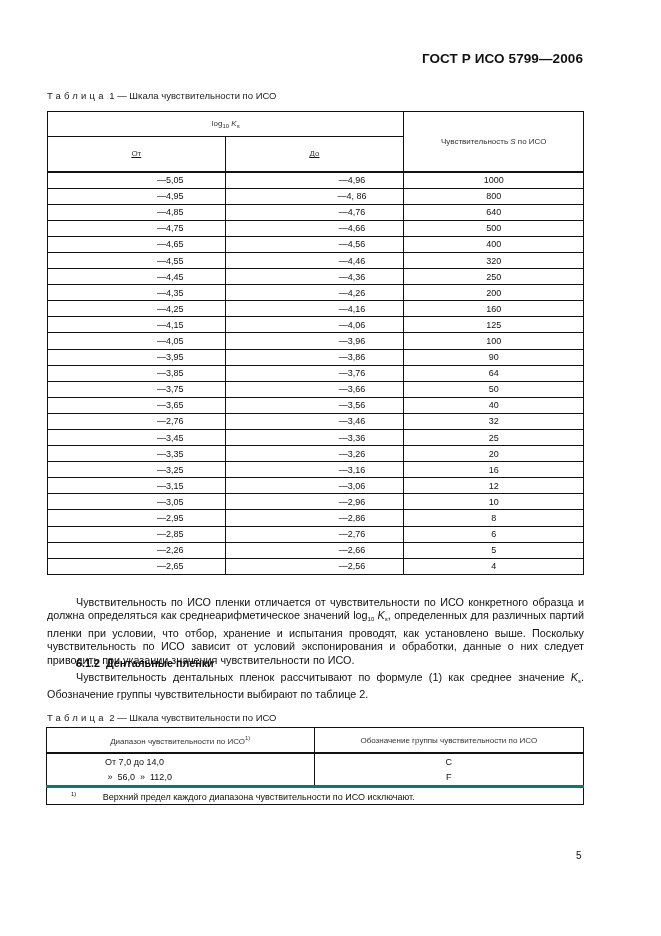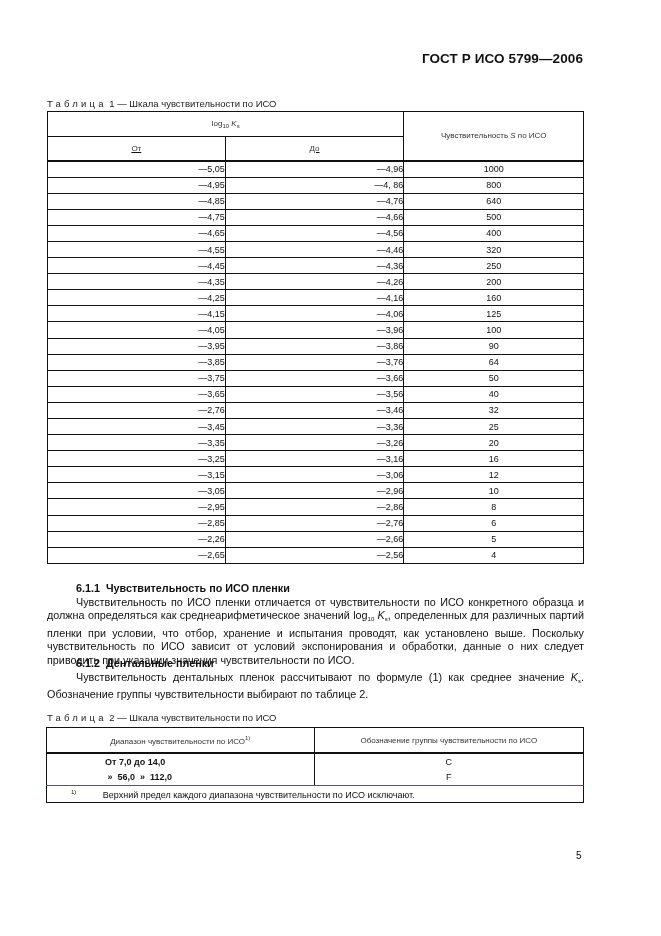--- a/index.html
+++ b/index.html
@@ -6,50 +6,50 @@
   body { width: 661px; height: 936px; position: relative; overflow: hidden;
          font-family: "Liberation Sans", sans-serif; color: #111; }
   .doc-header { position: absolute; top: 51px; right: 78px; font-size: 13.5px; font-weight: bold; letter-spacing: 0.1px; }
   .caption { position: absolute; left: 47px; font-size: 9.5px; color: #222; }
   .caption .spaced { letter-spacing: 3.2px; }
   table { border-collapse: collapse; position: absolute; }
   #t1 { left: 47px; top: 111px; width: 537px; font-size: 9px; }
   #t1 td, #t1 th { border: 1px solid #111; text-align: center; padding: 0; font-weight: normal; }
   #t1 th { color: #333; font-size: 8px; }
   #t1 .h1 { height: 25px; }
-  #t1 .h2 { height: 24px; text-decoration: underline; }
+  #t1 .h2 { height: 35px; text-decoration: underline; }
   #t1 thead tr:last-child th { border-bottom: 2.5px solid #111; }
   #t1 th.s-col { border-bottom: 2.5px solid #111; }
   #t1 tbody td { height: 15.1px; line-height: 14px; }
-  #t1 td.c1, #t1 td.c2 { text-align: right; }
+  #t1 td.c1, #t1 td.c2 { text-align: center; }
   #t1 td.c1 span { padding-left: 68px; }
   #t1 td.c2 span { padding-left: 75px; }
   sub { font-size: 6px; vertical-align: -2px; }
   i.k { font-style: italic; }
   .para { position: absolute; left: 47px; width: 537px; font-size: 10.8px; line-height: 13.5px; text-align: justify; color: #111; }
   .para .indent { display: inline-block; width: 29px; }
   .sect-title { font-weight: bold; }
   #t2 { left: 46px; top: 727px; width: 538px; font-size: 9px; }
   #t2 td, #t2 th { border: 1px solid #111; padding: 0; font-weight: normal; }
   #t2 thead th { height: 24px; font-size: 8px; color: #333; text-align: center; border-bottom: 2.5px solid #111; }
   #t2 tbody td { height: 15.5px; border-top: none; border-bottom: none; }
-  #t2 tbody tr:last-child td { border-bottom: 1px solid #0f766e; }
+  #t2 tbody tr:last-child td { border-bottom: 3px solid #0f766e; }
   #t2 td.range { text-align: left; }
-  #t2 td.range span { padding-left: 58px; white-space: pre; font-weight: bold; }
+  #t2 td.range span { padding-left: 58px; white-space: pre; }
   #t2 td.grp { text-align: center; }
   #t2 tfoot td { height: 16px; font-size: 9px; text-align: left; }
   #t2 tfoot td span { padding-left: 24px; }
   .page-num { position: absolute; left: 576px; top: 850px; font-size: 10px; }
 </style>
 </head>
 <body>
 
 <div class="doc-header">ГОСТ Р ИСО 5799—2006</div>
 
-<div class="caption" style="top:98px;text-align:right;">
+<div class="caption" style="top:90px;text-align:right;">
   <span class="spaced">Таблица</span>
   <span>1</span>
   <span>— Шкала чувствительности по ИСО</span>
 </div>
 
 <table id="t1">
   <colgroup>
       <col style="width:178px">
       <col style="width:179px">
       <col style="width:180px">
@@ -192,21 +192,21 @@
       </tr>
       <tr>
         <td class="c1"><span>—2,65</span></td>
         <td class="c2"><span>—2,56</span></td>
         <td>4</td>
       </tr>
     </tbody>
 </table>
 
 <div class="para" style="top:582px;">
-  <span class="indent"></span><span class="sect-title"><span>6.1.1</span>&nbsp;&nbsp;<span>Чувствительность по ИСО пленки</span></span><br>
+  <span class="indent"></span><br>
   <span class="indent"></span><span><span>Чувствительность по ИСО пленки отличается от чувствительности по ИСО конкретного образца и должна определяться как среднеарифметическое значений log</span><sub>10</sub>&nbsp;<i>K</i><sub>s</sub><span>, определенных для различных партий пленки при условии, что отбор, хранение и испытания проводят, как установлено выше. Поскольку чувствительность по ИСО зависит от условий экспонирования и обработки, данные о них следует приводить при указании значения чувствительности по ИСО.</span></span>
 </div>
 
 <div class="para" style="top:657px;">
   <span class="indent"></span><span class="sect-title"><span>6.1.2</span>&nbsp;&nbsp;<span>Дентальные пленки</span></span><br>
   <span class="indent"></span><span><span>Чувствительность дентальных пленок рассчитывают по формуле (1) как среднее значение </span><i>K</i><sub>s</sub><span>. Обозначение группы чувствительности выбирают по таблице 2.</span></span>
 </div>
 
 <div class="caption" style="top:712px;text-align:right;">
   <span class="spaced">Таблица</span>

